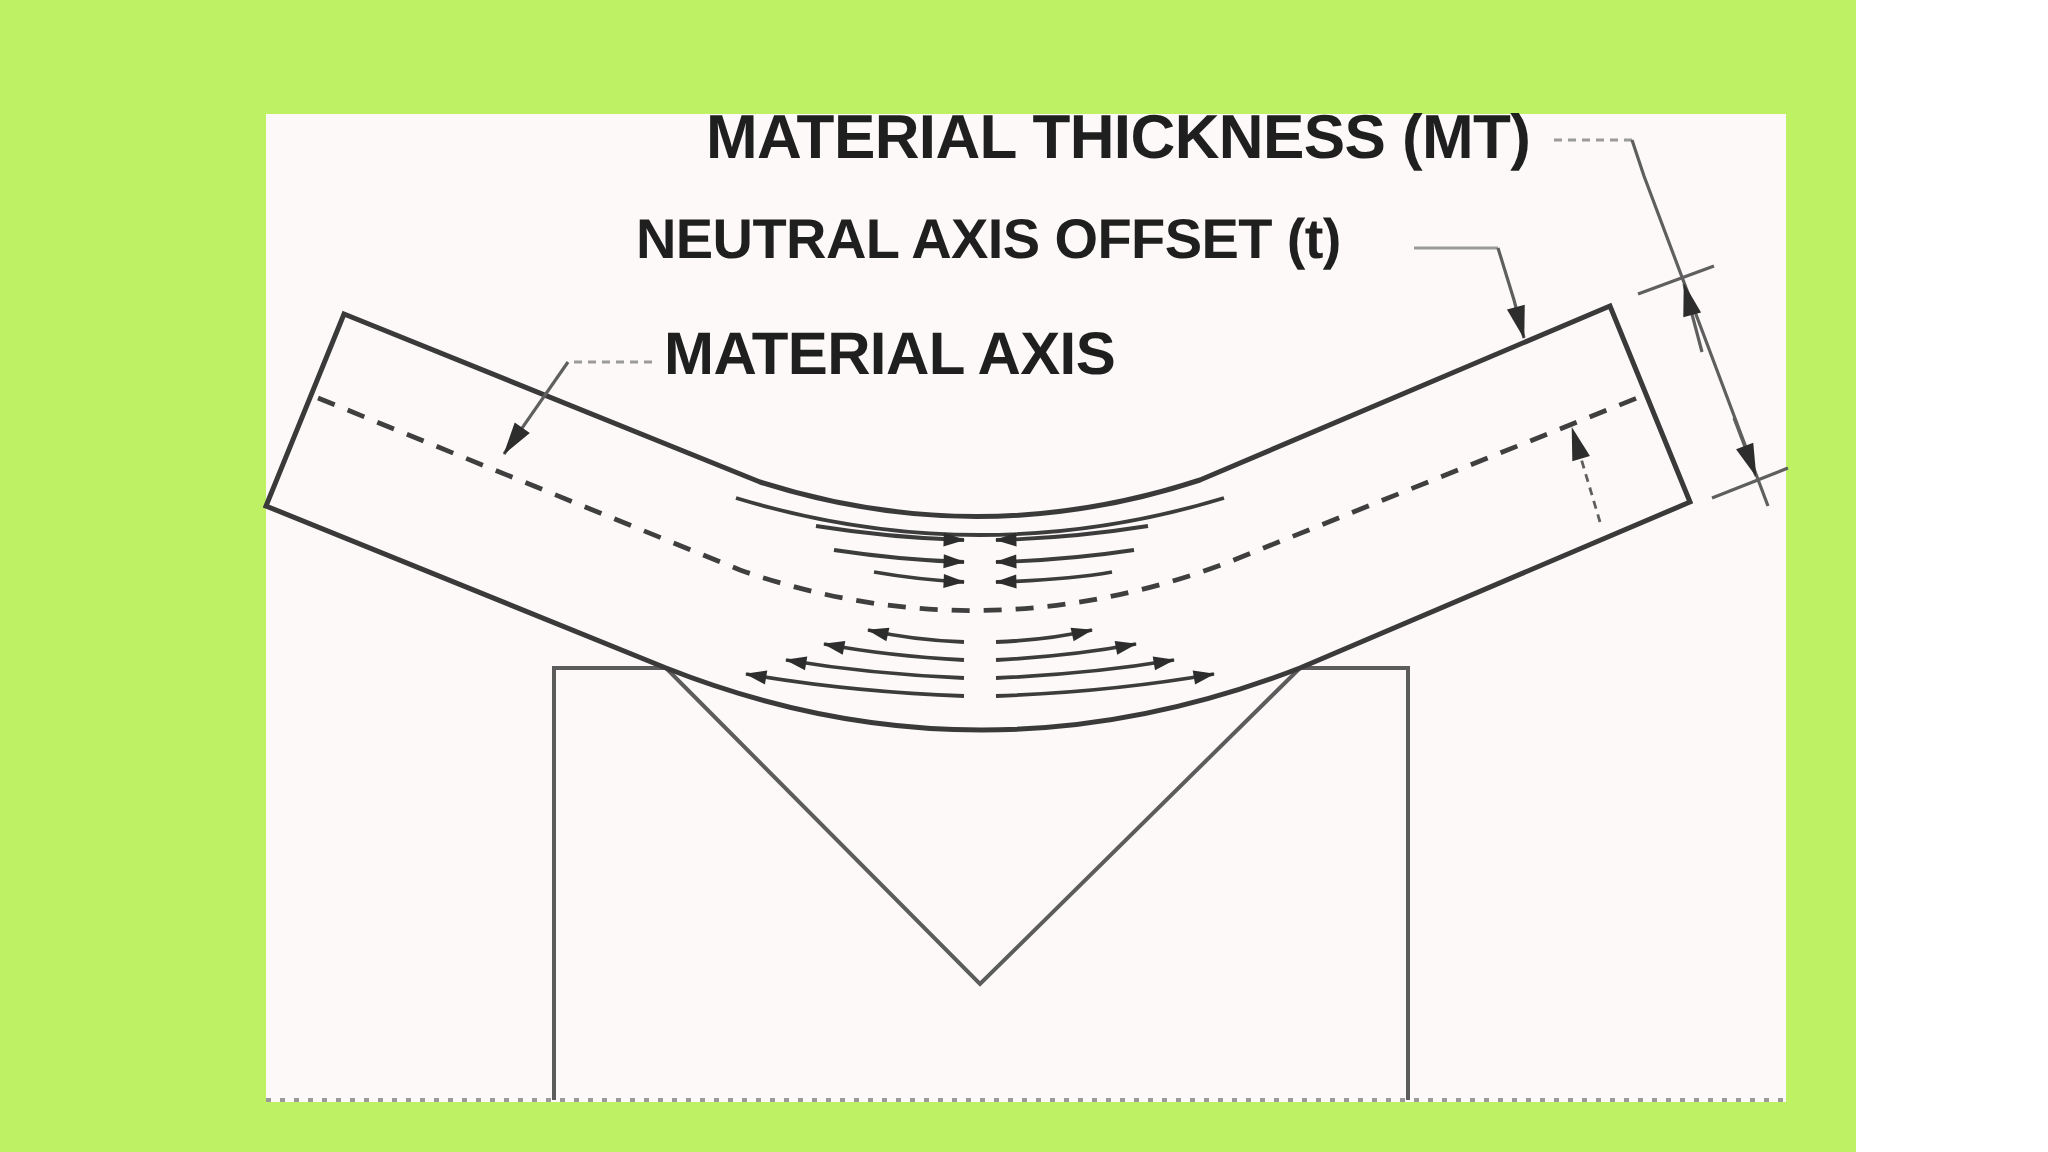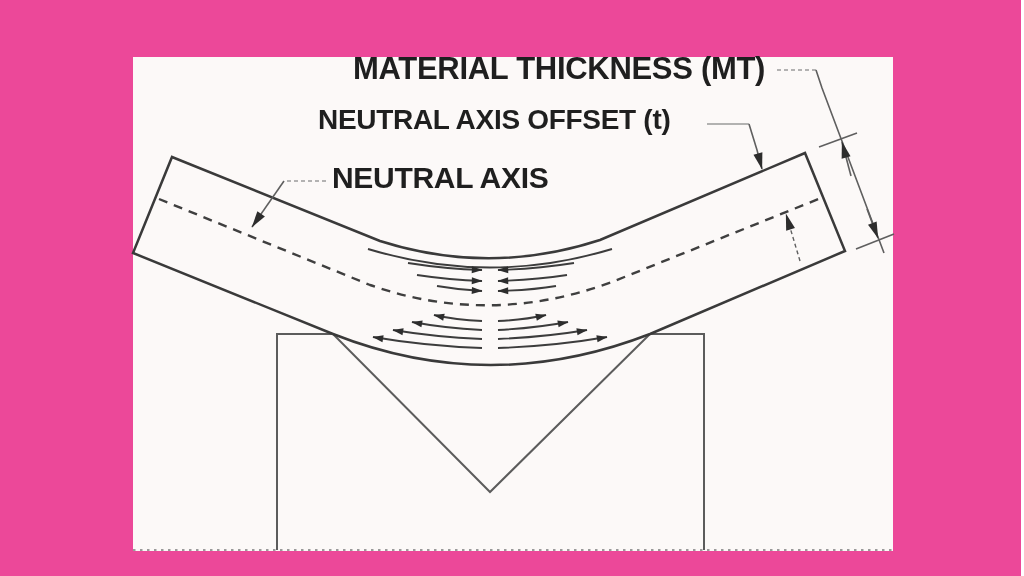--- a/index.html
+++ b/index.html
@@ -1,17 +1,17 @@
 <!DOCTYPE html>
 <html><head>
 <meta charset="utf-8">
 <style>
   html,body{margin:0;padding:0;background:#fff;}
   .canvas{
-    position:relative;width:1021px;height:576px;background:#ec4899;
+    position:relative;width:928px;height:576px;background:#bef264;
     overflow:hidden;font-family:"Liberation Sans",sans-serif;
   }
   .image-area{
     position:absolute;left:133px;top:57px;width:760px;height:494px;
     background:#fcf9f8;
   }
   svg.linework{position:absolute;left:0;top:0;width:1024px;height:576px;}
   .label{
     position:absolute;color:#1f1f1f;font-weight:bold;line-height:1.05;
     white-space:nowrap;letter-spacing:-0.3px;
@@ -85,15 +85,15 @@
     </g>
 
     <g>
       <path d="M326,181 L284,181" fill="none" stroke-width="1.6" stroke-dasharray="4 3" stroke="#9a9a9a"></path>
       <path d="M284,181 L252,227" fill="none" stroke-width="1.6" marker-end="url(#arrowL)" stroke="#5f5f5f"></path>
     </g>
   </svg>
 
   <div class="label mt">MATERIAL THICKNESS (MT)</div>
   <div class="label nao">NEUTRAL AXIS OFFSET (t)</div>
-  <div class="label na">NEUTRAL AXIS</div>
+  <div class="label na">MATERIAL AXIS</div>
 
 </div>
 
 </body></html>

